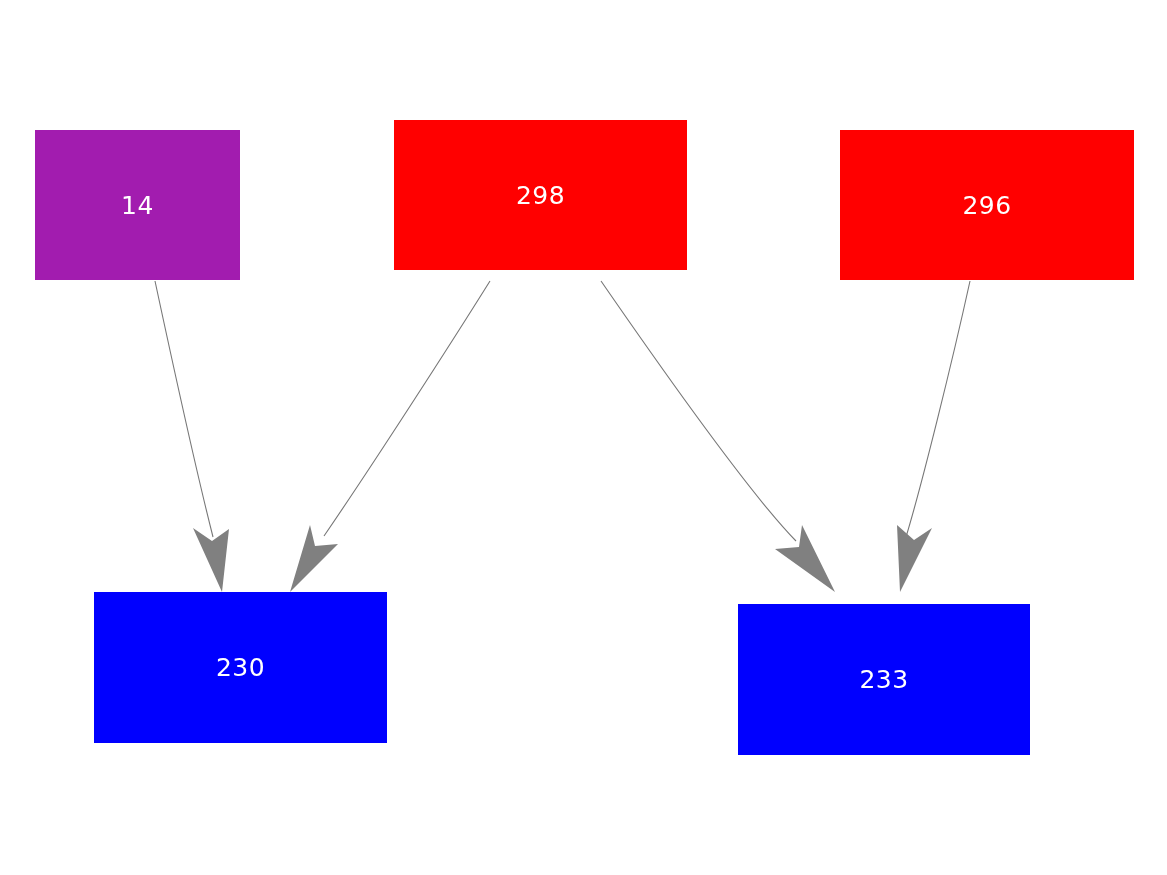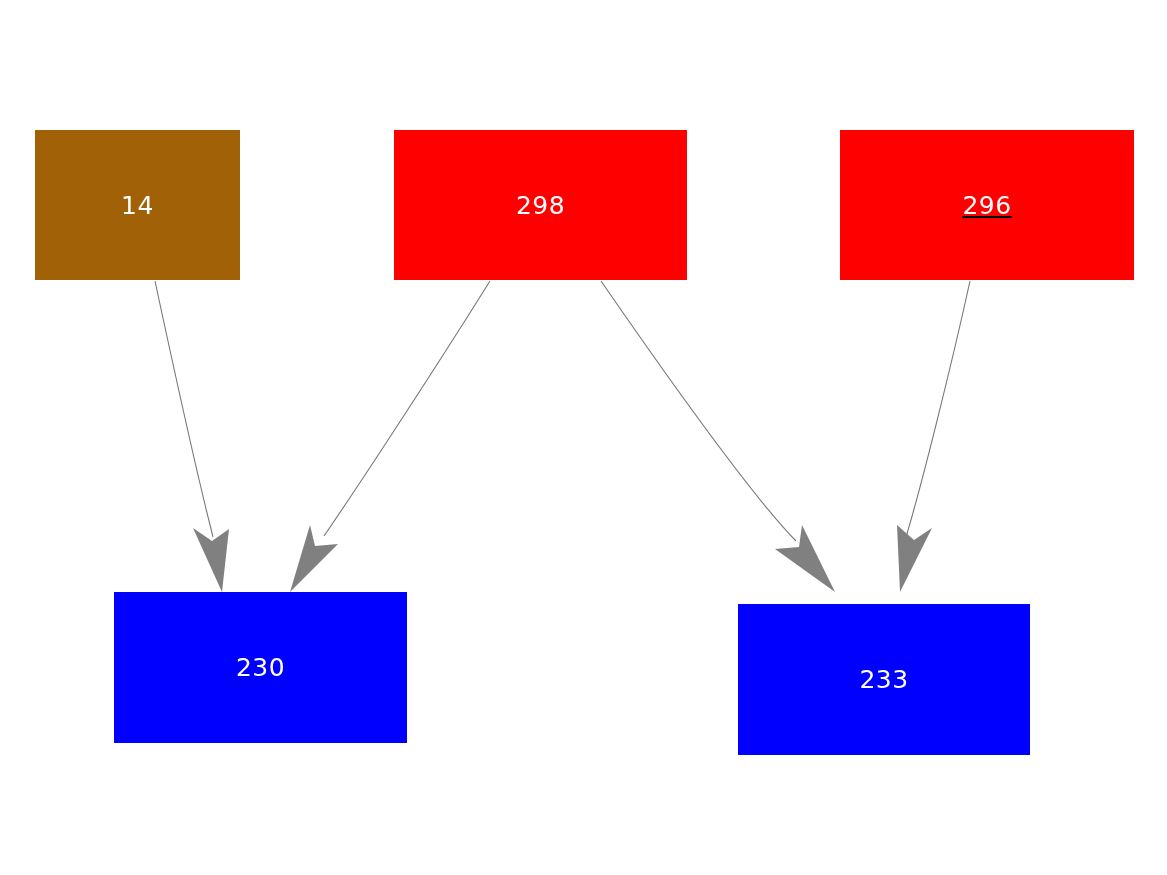--- a/index.html
+++ b/index.html
@@ -59,33 +59,33 @@
     <g>
       <path fill="none" stroke="#777777" stroke-width="1.1" d="M 601 281 C 650 352, 748 492, 796 541"></path>
       <polygon fill="#808080" points="835 592, 775 549, 799 547, 802 525"></polygon>
     </g>
     <g>
       <path fill="none" stroke="#777777" stroke-width="1.1" d="M 970 281 C 952 363, 922 484, 906 537"></path>
       <polygon fill="#808080" points="900 592, 897 525, 914 540, 932 528"></polygon>
     </g>
   </svg>
 
-  <div class="node" style="left: 35px; top: 130px; width: 205px; height: 150px; background: #a16207;">
+  <div class="node" style="left: 35px; top: 130px; width: 205px; height: 150px; background: #a21caf;">
     <span class="node-label">14</span>
   </div>
 
-  <div class="node" style="left: 394px; top: 130px; width: 293px; height: 150px; background: rgb(255, 0, 0);">
+  <div class="node" style="left: 394px; top: 120px; width: 293px; height: 150px; background: rgb(255, 0, 0);">
     <span class="node-label">298</span>
   </div>
 
-  <div class="node" style="left: 840px; top: 130px; width: 294px; height: 150px; background: rgb(255, 0, 0); text-decoration: underline;">
+  <div class="node" style="left: 840px; top: 130px; width: 294px; height: 150px; background: rgb(255, 0, 0);">
     <span class="node-label">296</span>
   </div>
 
-  <div class="node" style="left: 94px; top: 592px; width: 293px; height: 151px; background: rgb(0, 0, 255); margin-left: 20px;">
+  <div class="node" style="left: 94px; top: 592px; width: 293px; height: 151px; background: rgb(0, 0, 255);">
     <span class="node-label">230</span>
   </div>
 
   <div class="node" style="left: 738px; top: 592px; width: 292px; height: 151px; background: rgb(0, 0, 255); margin-top: 12px;">
     <span class="node-label">233</span>
   </div>
 
 </div>
 
 </body></html>

